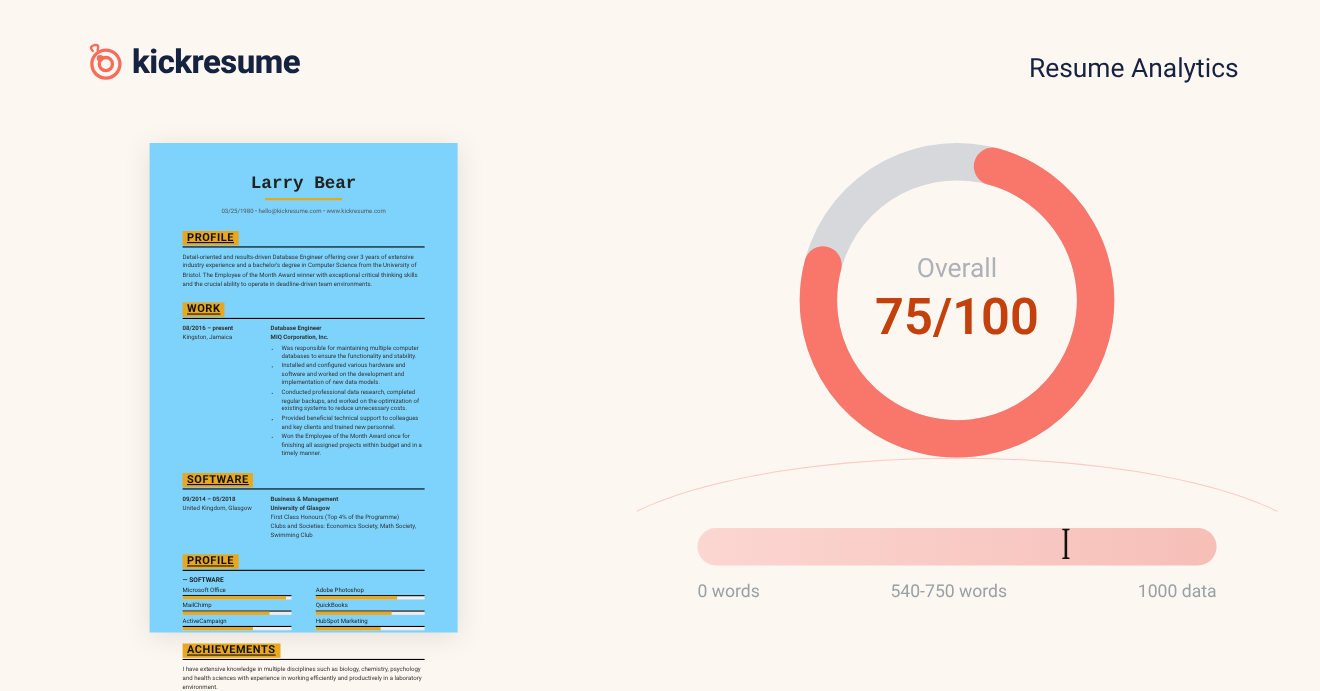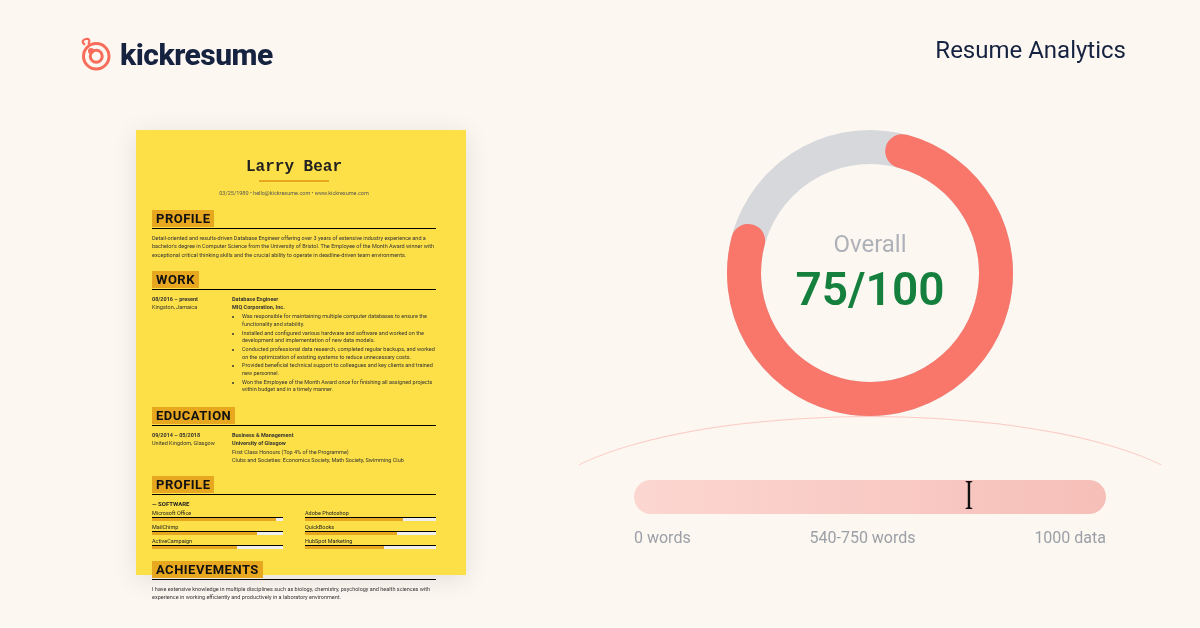--- a/index.html
+++ b/index.html
@@ -11,33 +11,33 @@
     overflow:hidden;
   }
   
   .header {
     position:absolute; top:36px; left:76px; right:74px;
     display:flex; justify-content:space-between; gap:37px;
   }
   .logo { display:flex; align-items:center; gap:8px; }
   .logo-mark { width:36px; height:36px; }
   .logo-text { font-size:30px; font-weight:800; color:#152240; letter-spacing:-0.5px;}
-  .title { font-size:24px; color:#152240; font-weight:400;}
+  .title { font-size:24px; color:#152240; font-weight:400;margin-top:12px;}
   
   .resume {
     position:absolute; top:130px; left:136px;
-    width:330px; height:445px; background:#fde047;
+    width:280px; height:445px; background:#7dd3fc;
     box-shadow:0 4px 24px rgba(0,0,0,0.10);
-    padding:28px 30px 18px 16px;
+    padding:28px 30px 18px 30px;
     font-size:7px; color:#222;
   }
   .resume .name { text-align:center; font-family:"Courier New",monospace; font-weight:700; font-size:16px; color:#222;}
   .resume .name-underline { width:70px; height:2px; background:#e7a81f; margin:4px auto 8px;}
   .resume .contact { text-align:center; font-size:5.5px; color:#555; margin-bottom:14px;}
-  .sec-label { display:inline-block; background:#e7a81f; color:#111; font-size:13px; font-weight:700; padding:1px 4px; letter-spacing:0.5px;}
+  .sec-label { display:inline-block; background:#e7a81f; color:#111; font-size:10px; font-weight:700; padding:1px 4px; letter-spacing:0.5px;text-decoration:underline;}
   .sec-rule { border-top:1px solid #000; margin-top:1px; margin-bottom:5px;}
   .sec-body { font-size:5.5px; color:#333; line-height:1.5; margin-bottom:12px;}
   .two-col { display:flex; gap:10px; }
   .two-col .left { width:70px; flex-shrink:0; font-size:5.5px; font-weight:700;}
   .two-col .left .sub{font-weight:400;}
   .two-col .right { flex:1; font-size:5.5px;}
   .two-col .right .role{font-weight:700;}
   .two-col .right ul{ list-style:disc; padding-left:10px; margin-top:2px;}
   .two-col .right li{ margin-bottom:1px; line-height:1.4;}
   .skills-sub{font-size:6px; font-weight:700; margin:2px 0 3px;}
@@ -48,21 +48,21 @@
   
   .analytics {
     position:absolute; top:116px; left:620px; width:500px;text-decoration:underline;
   }
   .donut-wrap{ position:relative; width:314px; height:314px; margin:0 auto;}
   .donut-center{
     position:absolute; inset:0; display:flex; flex-direction:column;
     align-items:center; justify-content:center;
   }
   .donut-center .lbl{font-size:24px; color:#aeb2b8; font-weight:400;}
-  .donut-center .score{font-size:46px; color:#15803d; font-weight:600; margin-top:4px;}
+  .donut-center .score{font-size:46px; color:#c2410c; font-weight:600; margin-top:4px;}
   .arc-shadow{
     position:absolute; left:-90px; right:-90px; top:300px; height:200px;
     border:1px solid rgba(0,0,0,0);
     border-top-color:rgba(248,120,105,0.35);
     border-radius:50%;
     pointer-events:none;
   }
   .range{
     position:absolute; top:364px; left:14px; width:472px;
   }
@@ -119,21 +119,21 @@
       <ul>
         <li>Was responsible for maintaining multiple computer databases to ensure the functionality and stability.</li>
         <li>Installed and configured various hardware and software and worked on the development and implementation of new data models.</li>
         <li>Conducted professional data research, completed regular backups, and worked on the optimization of existing systems to reduce unnecessary costs.</li>
         <li>Provided beneficial technical support to colleagues and key clients and trained new personnel.</li>
         <li>Won the Employee of the Month Award once for finishing all assigned projects within budget and in a timely manner.</li>
       </ul>
     </div>
   </div>
 
-  <div><span class="sec-label">EDUCATION</span></div>
+  <div><span class="sec-label">SOFTWARE</span></div>
   <div class="sec-rule"></div>
   <div class="two-col sec-body">
     <div class="left">
       <div>09/2014 – 05/2018</div>
       <div class="sub">United Kingdom, Glasgow</div>
     </div>
     <div class="right">
       <div class="role">Business &amp; Management</div>
       <div class="role">University of Glasgow</div>
       <div>First Class Honours (Top 4% of the Programme)</div>

